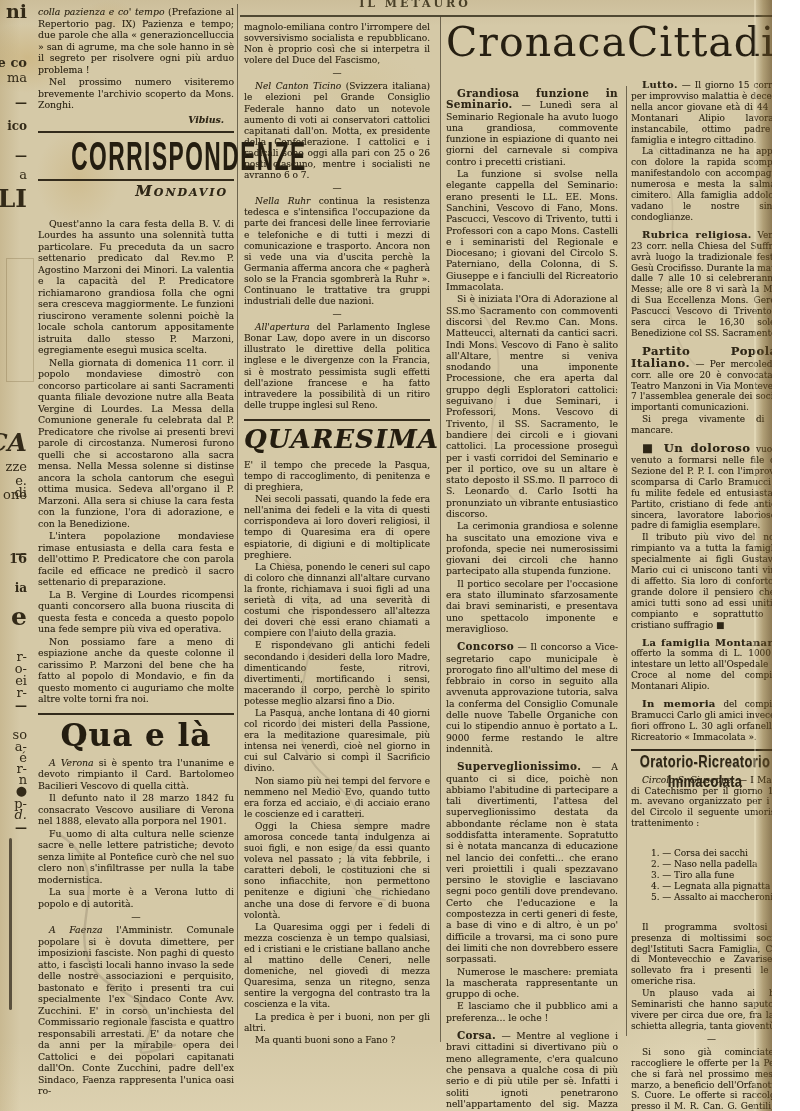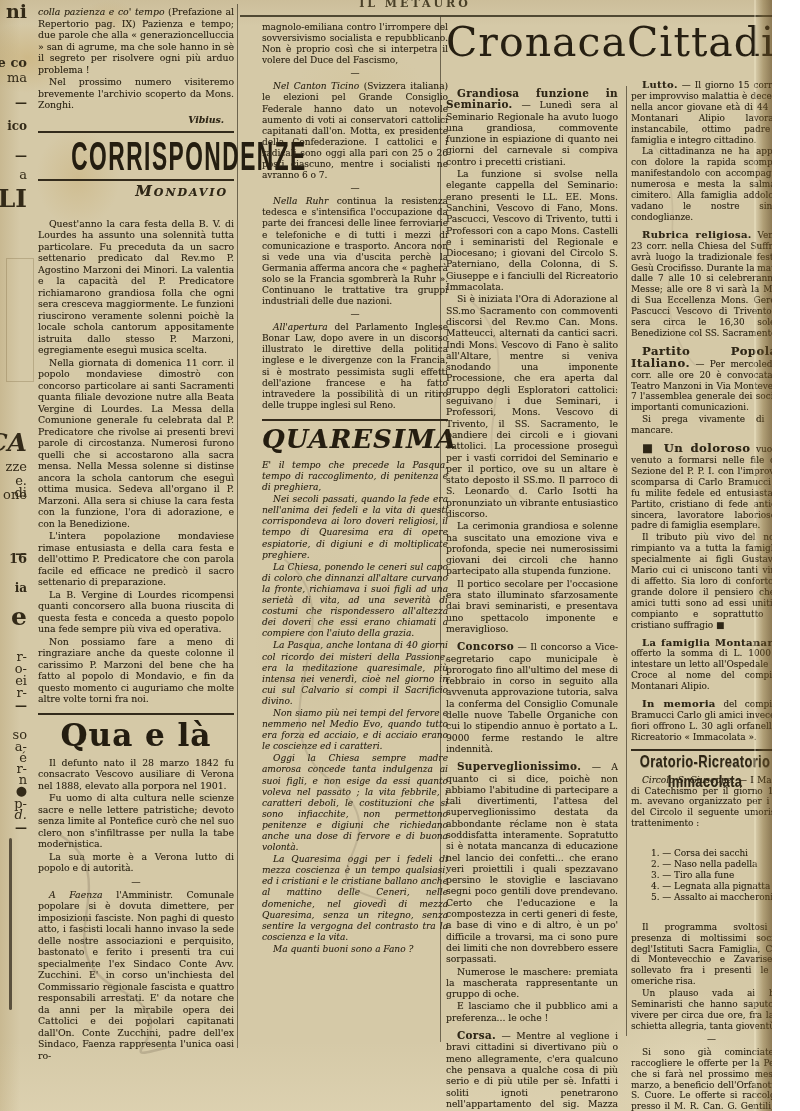--- a/index.html
+++ b/index.html
@@ -30,27 +30,27 @@
 
   
   .vline{position:absolute;width:1px;background:#4a4130;opacity:.75;}
   .v1{left:237px;top:4px;height:1044px;}
   .v2{left:440px;top:16px;height:1026px;}
   .v3{left:626px;top:86px;height:950px;}
 
   
   .col{position:absolute;text-align:justify;text-shadow:.2px .2px 0 rgba(46,38,22,.35);}
   .col1{left:38px;top:6px;width:196px;font-size:9.3px;line-height:11.5px;}
-  .col2{left:262px;top:22px;width:186px;font-size:9px;line-height:11.1px;}
+  .col2{left:244px;top:22px;width:186px;font-size:9px;line-height:11.1px;}
   .col3{left:446px;top:88px;width:172px;font-size:9.2px;line-height:11.3px;}
   .col4{left:631px;top:80px;width:161px;font-size:8.9px;line-height:10.9px;}
 
   .bp{margin:0 0 1px 0;text-indent:11px;}
   .bp.ni{text-indent:0;}
-  .bp.it{font-style:italic;}
+  .bp.it{}
   .bp.mt{margin-top:7px;}
   .sepd{text-align:center;line-height:9px;margin:3px 0;letter-spacing:0;}
   .sig{text-align:right;font-style:italic;font-weight:bold;margin:3px 10px 3px 0;}
   .lead{white-space:normal;}
   .lead.li{font-style:italic;}
   .lead.lb{font-weight:bold;letter-spacing:.4px;font-size:1.12em;}
   .lead.lblg{font-size:1.3em;letter-spacing:.5px;}
 
   .rule{border-top:1.5px solid #3c3322;margin:3px 0;}
   .rule.r2{border-top:2px solid #332b1c;}
@@ -146,46 +146,49 @@
       <p class="bp ">Nel prossimo numero visiteremo brevemente l'archivio scoperto da Mons. Zonghi.</p>
       <p class="sig">Vibius.</p>
       <div class="rule r2 mt6"></div>
       <div class="hd h-corrisp"><span>CORRISPONDENZE</span></div>
       <div class="rule r2"></div>
       <div class="hd h-mondavio"><span>Mondavio</span></div>
       <p class="bp ">Quest'anno la cara festa della B. V. di Lourdes ha assunto una solennità tutta particolare. Fu preceduta da un sacro settenario predicato dal Rev.mo P. Agostino Marzoni dei Minori. La valentia e la capacità del P. Predicatore richiamarono grandiosa folla che ogni sera cresceva maggiormente. Le funzioni riuscirono veramente solenni poichè la locale schola cantorum appositamente istruita dallo stesso P. Marzoni, egregiamente eseguì musica scelta.</p>
       <p class="bp ">Nella giornata di domenica 11 corr. il popolo mondaviese dimostrò con concorso particolare ai santi Sacramenti quanta filiale devozione nutre alla Beata Vergine di Lourdes. La Messa della Comunione generale fu celebrata dal P. Predicatore che rivolse ai presenti brevi parole di circostanza. Numerosi furono quelli che si accostarono alla sacra mensa. Nella Messa solenne si distinse ancora la schola cantorum che eseguì ottima musica. Sedeva all'organo il P. Marzoni. Alla sera si chiuse la cara festa con la funzione, l'ora di adorazione, e con la Benedizione.</p>
       <p class="bp ">L'intera popolazione mondaviese rimase entusiasta e della cara festa e dell'ottimo P. Predicatore che con parola facile ed efficace ne predicò il sacro settenario di preparazione.</p>
       <p class="bp ">La B. Vergine di Lourdes ricompensi quanti concorsero alla buona riuscita di questa festa e conceda a questo popolo una fede sempre più viva ed operativa.</p>
-      <p class="bp ">Non possiamo fare a meno di ringraziare anche da queste colonne il carissimo P. Marzoni del bene che ha fatto al popolo di Mondavio, e fin da questo momento ci auguriamo che molte altre volte torni fra noi.</p>
+      <p class="bp ">Non possiamo fare a meno di espiazione anche da queste colonne il carissimo P. Marzoni del bene che ha fatto al popolo di Mondavio, e fin da questo momento ci auguriamo che molte altre volte torni fra noi.</p>
       <div class="rule r2 mt8"></div>
       <div class="hd h-quala"><span>Qua e là</span></div>
+      <p class="bp "><span class="lead li">A Verona</span> si è spento tra l'unanime e devoto rimpianto il Card. Bartolomeo Bacilieri Vescovo di quella città.</p>
       <p class="bp ">Il defunto nato il 28 marzo 1842 fu consacrato Vescovo ausiliare di Verona nel 1888, elevato alla porpora nel 1901.</p>
       <p class="bp ">Fu uomo di alta cultura nelle scienze sacre e nelle lettere patristiche; devoto senza limite al Pontefice curò che nel suo clero non s'infiltrasse per nulla la tabe modernistica.</p>
       <p class="bp ">La sua morte è a Verona lutto di popolo e di autorità.</p>
       <div class="sepd">—</div>
       <p class="bp "><span class="lead li">A Faenza</span> l'Amministr. Comunale popolare si è dovuta dimettere, per imposizioni fasciste. Non paghi di questo atto, i fascisti locali hanno invaso la sede delle nostre associazioni e perquisito, bastonato e ferito i presenti tra cui specialmente l'ex Sindaco Conte Avv. Zucchini. E' in corso un'inchiesta del Commissario regionale fascista e quattro responsabili arrestati. E' da notare che da anni per la mirabile opera dei Cattolici e dei popolari capitanati dall'On. Conte Zucchini, padre dell'ex Sindaco, Faenza rappresenta l'unica oasi ro-</p>
     </div>
   <div class="col col2">
       <p class="bp ni">magnolo-emiliana contro l'irrompere del sovversivismo socialista e repubblicano. Non è proprio così che si interpetra il volere del Duce del Fascismo,</p>
       <div class="sepd">—</div>
       <p class="bp "><span class="lead li">Nel Canton Ticino</span> (Svizzera italiana) le elezioni pel Grande Consiglio Federale hanno dato un notevole aumento di voti ai conservatori cattolici capitanati dall'on. Motta, ex presidente della Confederazione. I cattolici e i radicali sono oggi alla pari con 25 o 26 posti ciascuno, mentre i socialisti ne avranno 6 o 7.</p>
       <div class="sepd">—</div>
       <p class="bp "><span class="lead li">Nella Ruhr</span> continua la resistenza tedesca e s'intensifica l'occupazione da parte dei francesi delle linee ferroviarie e telefoniche e di tutti i mezzi di comunicazione e trasporto. Ancora non si vede una via d'uscita perchè la Germania afferma ancora che « pagherà solo se la Francia sgombrerà la Ruhr ». Continuano le trattative tra gruppi industriali delle due nazioni.</p>
       <div class="sepd">—</div>
       <p class="bp "><span class="lead li">All'apertura</span> del Parlamento Inglese Bonar Law, dopo avere in un discorso illustrato le direttive della politica inglese e le divergenze con la Francia, si è mostrato pessimista sugli effetti dell'azione francese e ha fatto intravedere la possibilità di un ritiro delle truppe inglesi sul Reno.</p>
       <div class="rule r2 mt8"></div>
       <div class="hd h-quaresima"><span>QUARESIMA</span></div>
       <p class="bp it ni">E' il tempo che precede la Pasqua, tempo di raccoglimento, di penitenza e di preghiera,</p>
       <p class="bp it">Nei secoli passati, quando la fede era nell'anima dei fedeli e la vita di questi corrispondeva ai loro doveri religiosi, il tempo di Quaresima era di opere espiatorie, di digiuni e di moltiplicate preghiere.</p>
       <p class="bp it">La Chiesa, ponendo le ceneri sul capo di coloro che dinnanzi all'altare curvano la fronte, richiamava i suoi figli ad una serietà di vita, ad una severità di costumi che rispondessero all'altezza dei doveri che essi erano chiamati a compiere con l'aiuto della grazia.</p>
+      <p class="bp it">E rispondevano gli antichi fedeli secondando i desideri della loro Madre, dimenticando feste, ritrovi, divertimenti, mortificando i sensi, macerando il corpo, perchè lo spirito potesse meglio alzarsi fino a Dio.</p>
       <p class="bp it">La Pasqua, anche lontana di 40 giorni col ricordo dei misteri della Passione, era la meditazione quaresimale, più intensa nei venerdì, cioè nel giorno in cui sul Calvario si compì il Sacrificio divino.</p>
       <p class="bp it">Non siamo più nei tempi del fervore e nemmeno nel Medio Evo, quando tutto era forza ed acciaio, e di acciaio erano le coscienze ed i caratteri.</p>
       <p class="bp it">Oggi la Chiesa sempre madre amorosa concede tanta indulgenza ai suoi figli, e non esige da essi quanto voleva nel passato ; la vita febbrile, i caratteri deboli, le costituzioni che si sono infiacchite, non permettono penitenze e digiuni che richiedano anche una dose di fervore e di buona volontà.</p>
       <p class="bp it">La Quaresima oggi per i fedeli di mezza coscienza è un tempo qualsiasi, ed i cristiani e le cristiane ballano anche al mattino delle Ceneri, nelle domeniche, nel giovedì di mezza Quaresima, senza un ritegno, senza sentire la vergogna del contrasto tra la coscienza e la vita.</p>
+      <p class="bp it">La predica è per i buoni, non per gli altri.</p>
       <p class="bp it">Ma quanti buoni sono a Fano ?</p>
     </div>
   <div class="col col3">
       <p class="bp "><span class="lead lb">Grandiosa funzione in Seminario.</span> — Lunedì sera al Seminario Regionale ha avuto luogo una grandiosa, commovente funzione in espiazione di quanto nei giorni del carnevale si compiva contro i precetti cristiani.</p>
       <p class="bp ">La funzione si svolse nella elegante cappella del Seminario: erano presenti le LL. EE. Mons. Sanchini, Vescovo di Fano, Mons. Pascucci, Vescovo di Trivento, tutti i Professori con a capo Mons. Castelli e i seminaristi del Regionale e Diocesano; i giovani del Circolo S. Paterniano, della Colonna, di S. Giuseppe e i fanciulli del Ricreatorio Immacolata.</p>
       <p class="bp ">Si è iniziata l'Ora di Adorazione al SS.mo Sacramento con commoventi discorsi del Rev.mo Can. Mons. Matteucci, alternati da cantici sacri. Indi Mons. Vescovo di Fano è salito all'Altare, mentre si veniva snodando una imponente Processione, che era aperta dal gruppo degli Esploratori cattolici: seguivano i due Seminari, i Professori, Mons. Vescovo di Trivento, il SS. Sacramento, le bandiere dei circoli e i giovani cattolici. La processione proseguì per i vasti corridoi del Seminario e per il portico, ove su un altare è stato deposto il SS.mo. Il parroco di S. Leonardo d. Carlo Isotti ha pronunziato un vibrante entusiastico discorso.</p>
       <p class="bp ">La cerimonia grandiosa e solenne ha suscitato una emozione viva e profonda, specie nei numerosissimi giovani dei circoli che hanno partecipato alla stupenda funzione.</p>
       <p class="bp ">Il portico secolare per l'occasione era stato illuminato sfarzosamente dai bravi seminaristi, e presentava uno spettacolo imponente e meraviglioso.</p>
       <p class="bp mt"><span class="lead lb">Concorso</span> — Il concorso a Vice-segretario capo municipale è prorogato fino all'ultimo del mese di febbraio in corso in seguito alla avvenuta approvazione tutoria, salva la conferma del Consiglio Comunale delle nuove Tabelle Organiche con cui lo stipendio annuo è portato a L. 9000 ferme restando le altre indennità.</p>
       <p class="bp mt"><span class="lead lb">Superveglionissimo.</span> — A quanto ci si dice, poichè non abbiamo l'abitudine di partecipare a tali divertimenti, l'attesa del superveglionissimo destata da abbondante réclame non è stata soddisfatta interamente. Sopratutto si è notata mancanza di educazione nel lancio dei confetti... che erano veri proiettili i quali spezzavano persino le stoviglie e lasciavano segni poco gentili dove prendevano. Certo che l'educazione e la compostezza in certi generi di feste, a base di vino e di altro, è un po' difficile a trovarsi, ma ci sono pure dei limiti che non dovrebbero essere sorpassati.</p>

